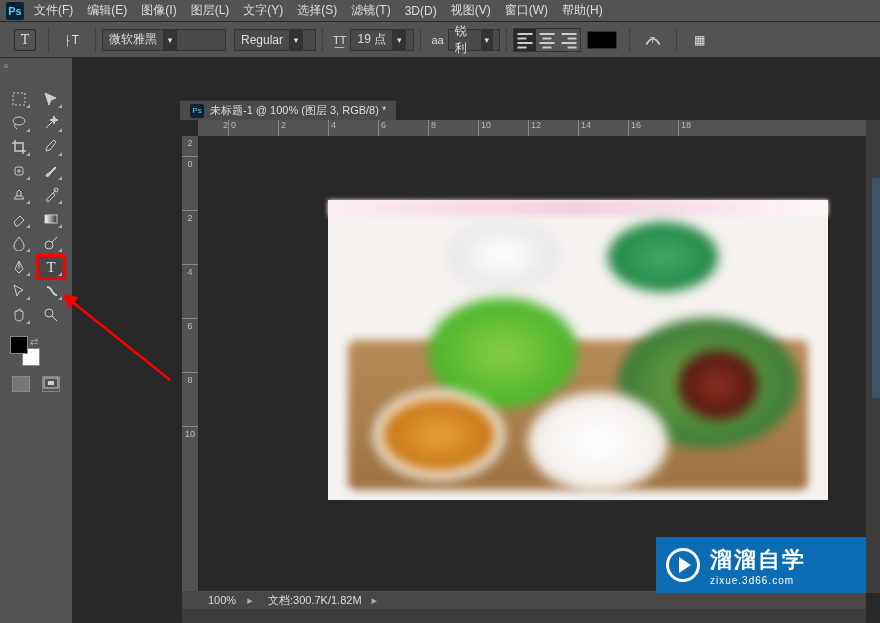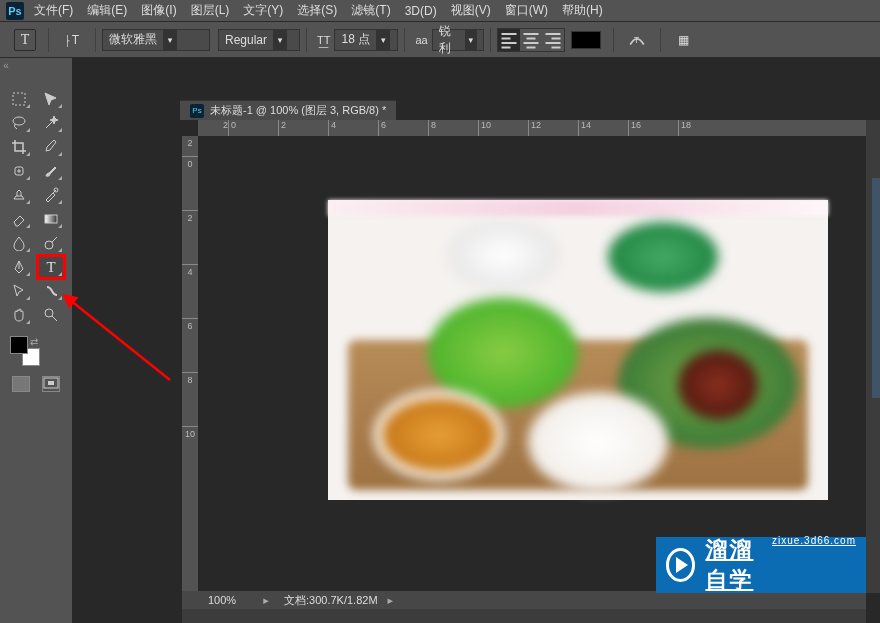--- a/index.html
+++ b/index.html
@@ -9,21 +9,21 @@
   .menubar { height:22px; background:#535353; display:flex; align-items:center; padding:0 6px; border-bottom:1px solid #2a2a2a; }
   .ps-logo { width:18px; height:18px; margin-right:10px; background:#0a2436; color:#5bc8f4; font-weight:bold; font-size:11px; display:flex; align-items:center; justify-content:center; border-radius:2px; }
   .menu-item { margin-right:14px; font-size:12px; cursor:default; }
 
   
   .optbar { height:36px; background:#535353; border-bottom:1px solid #2a2a2a; display:flex; align-items:center; padding:0 8px; }
   .opt-icon { width:22px; height:22px; display:flex; align-items:center; justify-content:center; margin:0 6px; border:1px solid #2a2a2a; border-radius:2px; }
   .opt-sep { width:1px; height:24px; background:#404040; margin:0 6px; }
   .dd { height:22px; background:#4a4a4a; border:1px solid #333; display:flex; align-items:center; padding:0 6px; font-size:12px; position:relative; }
   .dd .chev { width:14px; height:20px; background:#333; margin-left:6px; display:flex; align-items:center; justify-content:center; font-size:9px; }
-  .dd.font { width:108px; }
+  .dd.font { width:124px; }
   .dd.style { width:82px; }
   .dd.size { width:64px; }
   .dd.sharp { width:52px; }
   .tt-icon { width:18px; fill:#ccc; }
   .align-group { display:flex; border:1px solid #333; }
   .align-btn { width:22px; height:22px; display:flex; align-items:center; justify-content:center; }
   .align-btn.active { background:#2a2a2a; }
   .color-swatch { width:30px; height:18px; background:#000; border:1px solid #333; margin:0 6px; }
 
   
@@ -63,40 +63,40 @@
   .b2 { left:280px; top:22px; width:110px; height:70px; background:radial-gradient(#4a6,#173); } 
   .b3 { left:46px; top:190px; width:130px; height:90px; background:radial-gradient(#e8a038,#b86508); border:8px solid #fff; } 
   .b4 { left:200px; top:192px; width:140px; height:100px; background:radial-gradient(#fff,#ece6df); } 
   .b5 { left:290px; top:118px; width:180px; height:130px; background:radial-gradient(#7a4,#263); } 
   .b5a { left:350px; top:150px; width:80px; height:70px; background:radial-gradient(#8b2e1f,#3a120a); } 
   .b6 { left:100px; top:98px; width:150px; height:110px; background:radial-gradient(#8c4,#3a2); } 
   .strip-top { position:absolute; top:0; left:0; right:0; height:16px; background:linear-gradient(90deg,#fbeff2,#f4d0e0,#fef7f9); filter:blur(2px); }
 
   
   .status { position:absolute; left:110px; right:14px; bottom:14px; height:18px; background:#474747; display:flex; align-items:center; font-size:11px; }
-  .status .pct { width:60px; padding-left:10px;margin-left:16px; }
+  .status .pct { width:60px; padding-left:26px; }
   .status .arrow { width:16px; text-align:center; color:#aaa; }
   .status .doc { padding-left:10px; }
   .status .play { margin-left:10px; color:#aaa; }
 
   
   .scroll-v { position:absolute; right:0; top:62px; bottom:30px; width:14px; background:#3c3c3c; }
   .scroll-h { position:absolute; left:110px; right:14px; bottom:0; height:14px; background:#3c3c3c; }
 
   
   .right-dock { position:absolute; right:0; top:120px; width:8px; height:220px; background:#3f5466; }
 
   
   .arrow-svg { position:absolute; left:60px; top:270px; pointer-events:none; }
 
   
   .watermark { position:absolute; right:14px; bottom:30px; width:210px; height:56px; background:#0b6bb3; display:flex; align-items:center; padding:0 10px; color:#fff; }
   .wm-play { width:34px; height:34px; border:3px solid #fff; border-radius:50%; display:flex; align-items:center; justify-content:center; margin-right:10px; }
   .wm-play span { width:0; height:0; border-left:12px solid #fff; border-top:8px solid transparent; border-bottom:8px solid transparent; margin-left:3px; }
-  .wm-text { display:flex; flex-direction:row;text-decoration:underline; }
+  .wm-text { display:flex; flex-direction:column; }
   .wm-text .big { font-size:22px; font-weight:bold; letter-spacing:2px; }
   .wm-text .small { font-size:10px; letter-spacing:1px; }
 </style>
 </head>
 <body>
 
 <div class="menubar">
   <div class="ps-logo">Ps</div>
   <div class="menu-item">文件(F)</div>
   <div class="menu-item">编辑(E)</div>
@@ -121,21 +121,21 @@
     <span class="chev">▾</span>
   </div>
   <div style="width:8px"></div>
   <div class="dd style">
     <span>Regular</span>
     <span class="chev">▾</span>
   </div>
   <div class="opt-sep"></div>
   <span style="font-size:11px;margin:16px 4px">T͟T</span>
   <div class="dd size">
-    <span>18 点</span>
+    <span>19 点</span>
     <span class="chev">▾</span>
   </div>
   <div class="opt-sep"></div>
   <span style="font-size:11px;margin:0 4px">aa</span>
   <div class="dd sharp">
     <span>锐利</span>
     <span class="chev">▾</span>
   </div>
   <div class="opt-sep"></div>
   <div class="align-group">

